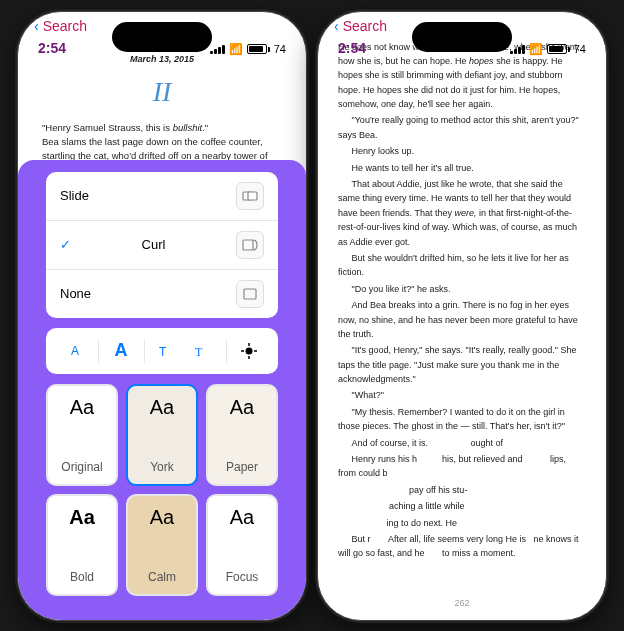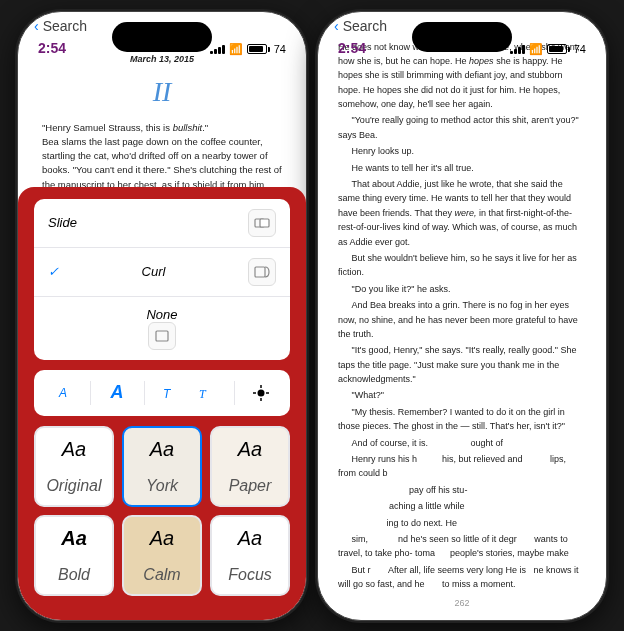--- a/index.html
+++ b/index.html
@@ -96,21 +96,21 @@
       display: flex;
       align-items: center;
       padding: 6px 16px;
       gap: 4px;
     }
     .back-arrow {
       color: #007AFF;
       font-size: 14px;
     }
     .back-text {
-      color: #404040;
+      color: #be185d;
       font-size: 14px;
     }
     .book-text {
       padding: 0 24px;
       font-size: 9.5px;
       line-height: 1.5;
       color: #222;
     }
     .book-header {
       text-align: center;
@@ -127,25 +127,24 @@
       color: #4a90d9;
       margin: 4px 0;
       font-family: Georgia, serif;
     }
 
     
     .overlay-panel {
       position: absolute;
       bottom: 0;
       left: 0; right: 0;
-      background: #b91c1c;
+      background: #8b5cf6;
       border-radius: 16px 16px 0 0;
-      padding: 12px 16px 16px;
+      padding: 12px 28px 16px;
       z-index: 20;
-      font-style: italic;
     }
     .themes-section-label {
       font-size: 13px;
       color: #000;
       font-weight: 600;
       margin-bottom: 6px;
     }
     .scroll-options-col {
       display: flex;
       flex-direction: column;
@@ -156,21 +155,21 @@
     }
     .scroll-row-item {
       display: flex;
       align-items: center;
       justify-content: space-between;
       padding: 10px 14px;
       border-bottom: 1px solid #e5e5ea;
       font-size: 13px;
       cursor: pointer;
     }
-    .scroll-row-item:last-child { border-bottom: none; flex-direction: column; }
+    .scroll-row-item:last-child { border-bottom: none; }
     .scroll-icon {
       width: 28px;
       height: 28px;
       border: 1px solid #ddd;
       border-radius: 6px;
       display: flex;
       align-items: center;
       justify-content: center;
       font-size: 9px;
       color: #666;
@@ -206,31 +205,32 @@
       gap: 8px;
       margin-bottom: 8px;
     }
     .theme-card {
       flex: 1;
       border-radius: 10px;
       padding: 10px 8px;
       display: flex;
       flex-direction: column;
       align-items: center;
-      gap: 16px;
+      gap: 4px;
       cursor: pointer;
       border: 2px solid transparent;
     }
     .theme-card .theme-sample {
       font-size: 20px;
       font-weight: 400;
     }
     .theme-card .theme-name {
-      font-size: 16px;
+      font-size: 12px;
       color: #555;
+      margin-top: 37px;
     }
     .theme-original { background: #fff; border: 2px solid #e5e5ea; }
     .theme-quiet { background: #f0ece4; border: 2px solid #007AFF; }
     .theme-paper { background: #f5f0e8; border: 2px solid #e5e5ea; }
     .theme-bold { background: #fff; border: 2px solid #e5e5ea; }
     .theme-bold .theme-sample { font-weight: 700; }
     .theme-calm { background: #e8d5b0; border: 2px solid #e5e5ea; }
     .theme-focus { background: #fff; border: 2px solid #e5e5ea; }
 
     .font-controls {
@@ -480,31 +480,30 @@
         <span class="back-arrow">‹</span>
         <span class="back-text">Search</span>
       </div>
 
       <div class="book-body">
         <p>He does not know what happened to Addie, where she went, how she is, but he can hope. He <em>hopes</em> she is happy. He hopes she is still brimming with defiant joy, and stubborn hope. He hopes she did not do it just for him. He hopes, somehow, one day, he'll see her again.</p>
         <p>"You're really going to method actor this shit, aren't you?" says Bea.</p>
         <p>Henry looks up.</p>
         <p>He wants to tell her it's all true.</p>
         <p>That about Addie, just like he wrote, that she said the same thing every time. He wants to tell her that they would have been friends. That they <em>were,</em> in that first-night-of-the-rest-of-our-lives kind of way. Which was, of course, as much as Addie ever got.</p>
-        <p>But she wouldn't believe him, so he says it live for her as fiction.</p>
+        <p>But she wouldn't drifted him, so he lets it live for her as fiction.</p>
         <p>"Do you like it?" he asks.</p>
         <p>And Bea breaks into a grin. There is no fog in her eyes now, no shine, and he has never been more grateful to have the truth.</p>
         <p>"It's good, Henry," she says. "It's really, really good." She taps the title page. "Just make sure you thank me in the acknowledgments."</p>
         <p>"What?"</p>
         <p>"My thesis. Remember? I wanted to do it on the girl in those pieces. The ghost in the — still. That's her, isn't it?"</p>
         <p>And of course, it is. &nbsp;&nbsp;&nbsp;&nbsp;&nbsp;&nbsp;&nbsp;&nbsp;&nbsp;&nbsp;&nbsp;&nbsp;&nbsp;&nbsp;&nbsp;&nbsp;ought of</p>
         <p>Henry runs his h&nbsp;&nbsp;&nbsp;&nbsp;&nbsp;&nbsp;&nbsp;&nbsp;&nbsp;&nbsp;his, but relieved and &nbsp;&nbsp;&nbsp;&nbsp;&nbsp;&nbsp;&nbsp;&nbsp;&nbsp;&nbsp;lips, from could b</p>
         <p>&nbsp;&nbsp;&nbsp;&nbsp;&nbsp;&nbsp;&nbsp;&nbsp;&nbsp;&nbsp;&nbsp;&nbsp;&nbsp;&nbsp;&nbsp;&nbsp;&nbsp;&nbsp;&nbsp;&nbsp;&nbsp;&nbsp;&nbsp;pay off his stu-</p>
         <p>&nbsp;&nbsp;&nbsp;&nbsp;&nbsp;&nbsp;&nbsp;&nbsp;&nbsp;&nbsp;&nbsp;&nbsp;&nbsp;&nbsp;&nbsp;aching a little while</p>
         <p>&nbsp;&nbsp;&nbsp;&nbsp;&nbsp;&nbsp;&nbsp;&nbsp;&nbsp;&nbsp;&nbsp;&nbsp;&nbsp;&nbsp;ing to do next. He</p>
-        <p>sim,&nbsp;&nbsp;&nbsp;&nbsp;&nbsp;&nbsp;&nbsp;&nbsp;&nbsp;&nbsp;&nbsp;&nbsp;nd he's seen so little of it degr&nbsp;&nbsp;&nbsp;&nbsp;&nbsp;&nbsp;&nbsp;wants to travel, to take pho- toma&nbsp;&nbsp;&nbsp;&nbsp;&nbsp;&nbsp;people's stories, maybe make</p>
         <p>But r&nbsp;&nbsp;&nbsp;&nbsp;&nbsp;&nbsp;&nbsp;After all, life seems very long He is&nbsp;&nbsp;&nbsp;ne knows it will go so fast, and he &nbsp;&nbsp;&nbsp;&nbsp;&nbsp;&nbsp;to miss a moment.</p>
       </div>
 
       <div class="page-num">262</div>
     </div>
   </div>
 </div>
 
 </body></html>

